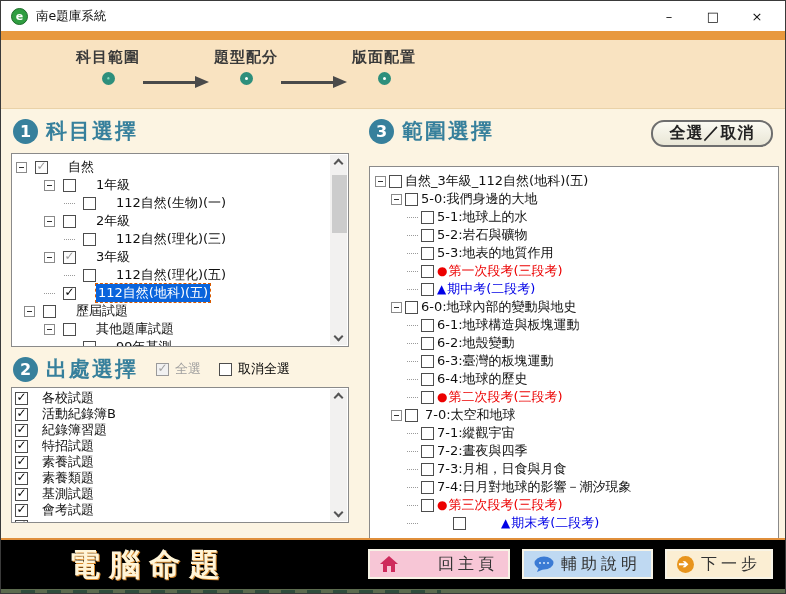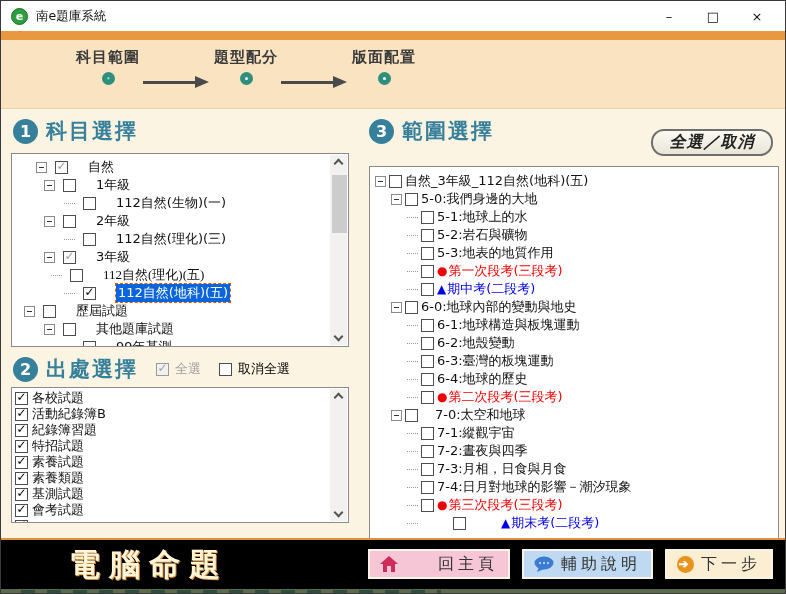--- a/index.html
+++ b/index.html
@@ -57,43 +57,43 @@
   .tlabel { margin-left:4px; }
   .tlabel.sel { background:#0A64DC; color:#fff; outline:1px dashed #D95B00; padding:0 2px; }
   .marker { font-size:12px; margin-right:1px; }
   .red { color:#EC0000; } .blue { color:#0000E6; }
 
   
   #subject-tree .trow { height:18px; }
   #subject-tree .tlabel { margin-left:20px; }
   #subject-tree .expander, #subject-tree .conn { margin-right:8px; }
   
-  #source-list .trow { height:16px; }
+  #source-list .trow { height:16px;gap:10px; }
   
   #range-tree .trow { height:18px; }
   #range-tree .expander, #range-tree .conn { margin-right:3px; }
 
   
   .sbar { position:absolute; right:1px; top:1px; bottom:1px; width:17px; background:#F2F1F0;
           display:flex; flex-direction:column; justify-content:space-between; align-items:center; padding:5px 0; }
   .chev { width:7px; height:7px; border-left:2px solid #555; border-top:2px solid #555; }
   .chev.up { transform:rotate(45deg); }
   .chev.down { transform:rotate(225deg); }
   .sthumb { position:absolute; right:1px; top:21px; width:15px; height:58px; background:#CCCCCC; }
 
   
   .hdr-check { display:flex; align-items:center; font-size:13px; margin-left:18px; }
   .hdr-check .lbl { margin-left:6px; }
   .hdr-check .lbl.dim { color:#9f9f9f; }
 
   
-  .pill-btn { position:absolute; left:650px; top:128px; width:122px; height:27px; border-radius:13px;
+  .pill-btn { position:absolute; left:650px; top:119px; width:122px; height:27px; border-radius:13px;
               background:linear-gradient(#FBFAF2,#E9E6D6); border:2px solid #6e6e6e; color:#222;
               font-size:16px; font-weight:bold; display:flex; align-items:center; justify-content:center;
-              letter-spacing:1px;font-style:italic; }
+              letter-spacing:1px; }
 
   
   .footer { position:absolute; left:0; top:537px; right:0; height:51px; background:#000000;
             border-top:2px solid #E08F3B; }
   .brand { position:absolute; left:68px; top:4px; font-size:31px; font-weight:bold; color:#FFF5D8;
            letter-spacing:9px; text-shadow:1px 1px 0 #d98b2f; }
   .fbtns { position:absolute; right:12px; top:9px; display:flex; gap:12px; }
   .fbtn { height:30px; display:flex; align-items:center; padding:0 10px; gap:7px;
           border:2px solid #F7F3E6; font-size:16px; color:#333; letter-spacing:4px; cursor:default; }
   .fbtn svg { display:block; }
@@ -138,21 +138,21 @@
       </div>
   </div>
 
   <div class="sec-head" style="left:12px; top:116px;">
     <span class="sec-badge">1</span>
     <span class="sec-title">科目選擇</span>
   </div>
 
   <div class="panel" style="left:10px; top:152px; width:338px; height:194px;">
     <div id="subject-tree" style="padding-top:4px;">
-        <div class="trow" style="padding-left: 12px; margin-left: 12px;">
+        <div class="trow" style="padding-left: 4px;">
           <span class="expander"></span>
           <span class="cb partial"></span>
           <span class="tlabel" style="margin-left: 20px;">自然</span>
         </div>
         <div class="trow" style="padding-left: 32px;">
           <span class="expander"></span>
           <span class="cb "></span>
           <span class="tlabel" style="margin-left: 20px;">1年級</span>
         </div>
         <div class="trow" style="padding-left: 52px;">
@@ -168,26 +168,26 @@
         <div class="trow" style="padding-left: 52px;">
           <span class="conn"></span>
           <span class="cb "></span>
           <span class="tlabel" style="margin-left: 20px;">112自然(理化)(三)</span>
         </div>
         <div class="trow" style="padding-left: 32px;">
           <span class="expander"></span>
           <span class="cb partial"></span>
           <span class="tlabel" style="margin-left: 20px;">3年級</span>
         </div>
-        <div class="trow" style="padding-left: 39px; font-family: Liberation Serif, serif;">
+        <div class="trow" style="padding-left: 52px;">
           <span class="conn"></span>
           <span class="cb "></span>
           <span class="tlabel" style="margin-left: 20px;">112自然(理化)(五)</span>
         </div>
-        <div class="trow" style="padding-left: 52px;">
+        <div class="trow" style="padding-left: 32px;">
           <span class="conn"></span>
           <span class="cb on"></span>
           <span class="tlabel sel" style="margin-left: 20px;">112自然(地科)(五)</span>
         </div>
         <div class="trow" style="padding-left: 12px;">
           <span class="expander"></span>
           <span class="cb "></span>
           <span class="tlabel" style="margin-left: 20px;">歷屆試題</span>
         </div>
         <div class="trow" style="padding-left: 32px;">
@@ -334,21 +334,21 @@
           <span class="tlabel" style="margin-left: 3px;">6-4:地球的歷史</span>
         </div>
         <div class="trow" style="padding-left: 37px;">
           <span class="conn"></span>
           <span class="cb "></span>
           <span class="tlabel red" style="margin-left: 3px;"><span class="marker red">●</span>第二次段考(三段考)</span>
         </div>
         <div class="trow" style="padding-left: 21px;">
           <span class="expander"></span>
           <span class="cb "></span>
-          <span class="tlabel" style="margin-left: 17px;">7-0:太空和地球</span>
+          <span class="tlabel" style="margin-left: 7px;">7-0:太空和地球</span>
         </div>
         <div class="trow" style="padding-left: 37px; text-align: center;">
           <span class="conn"></span>
           <span class="cb "></span>
           <span class="tlabel" style="margin-left: 3px;">7-1:縱觀宇宙</span>
         </div>
         <div class="trow" style="padding-left: 37px;">
           <span class="conn"></span>
           <span class="cb "></span>
           <span class="tlabel" style="margin-left: 3px;">7-2:晝夜與四季</span>

